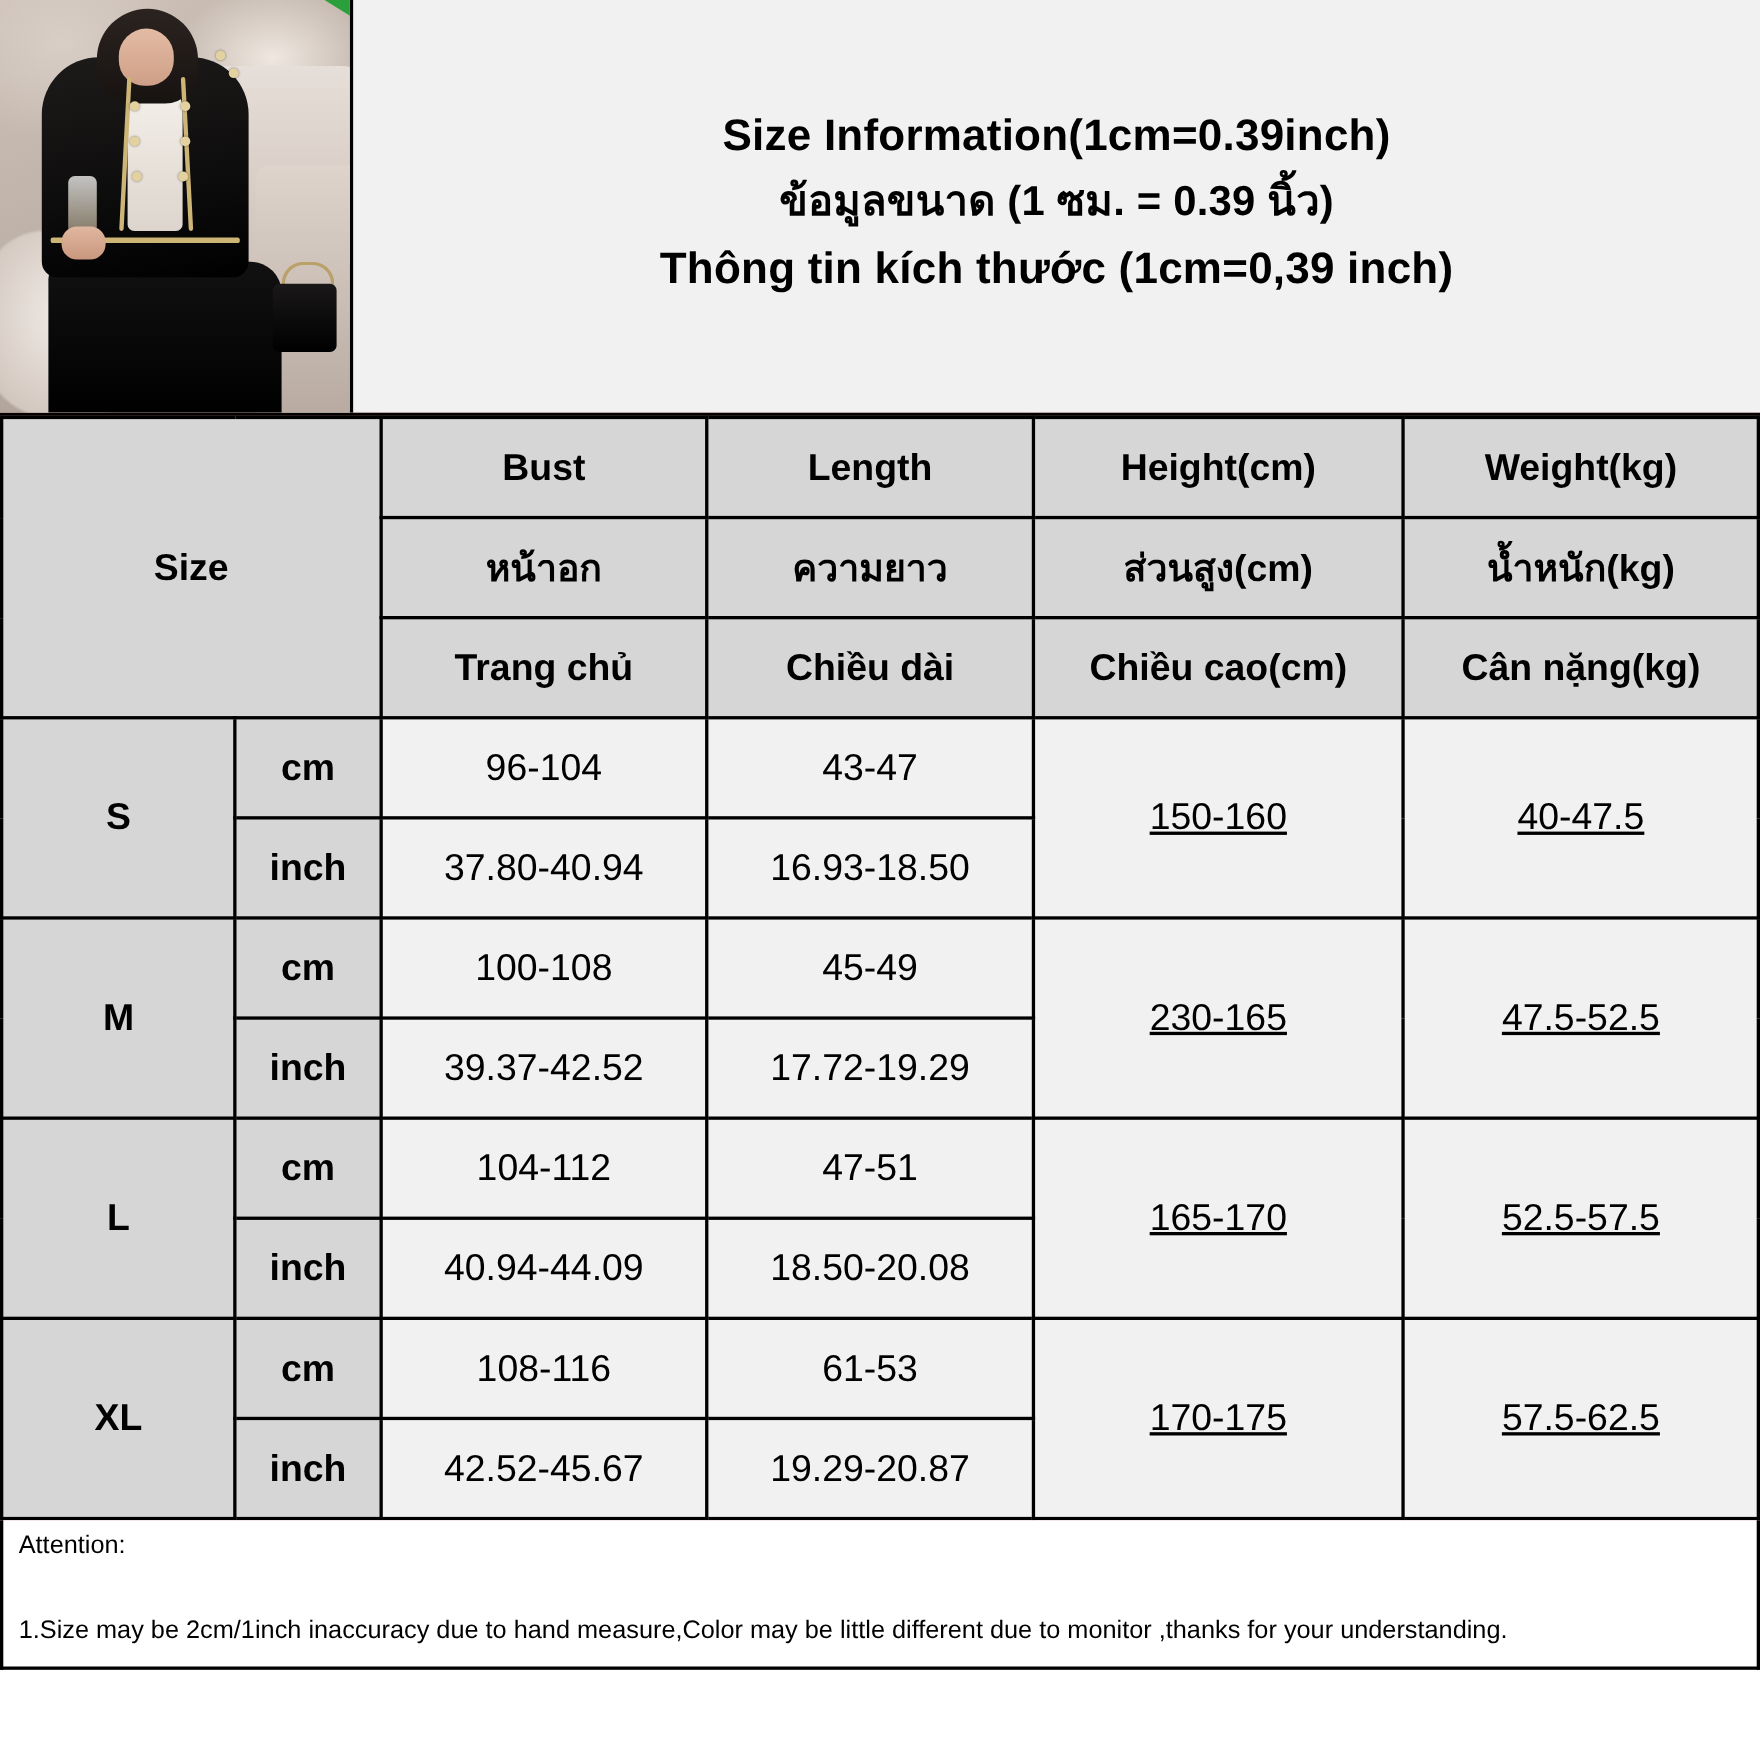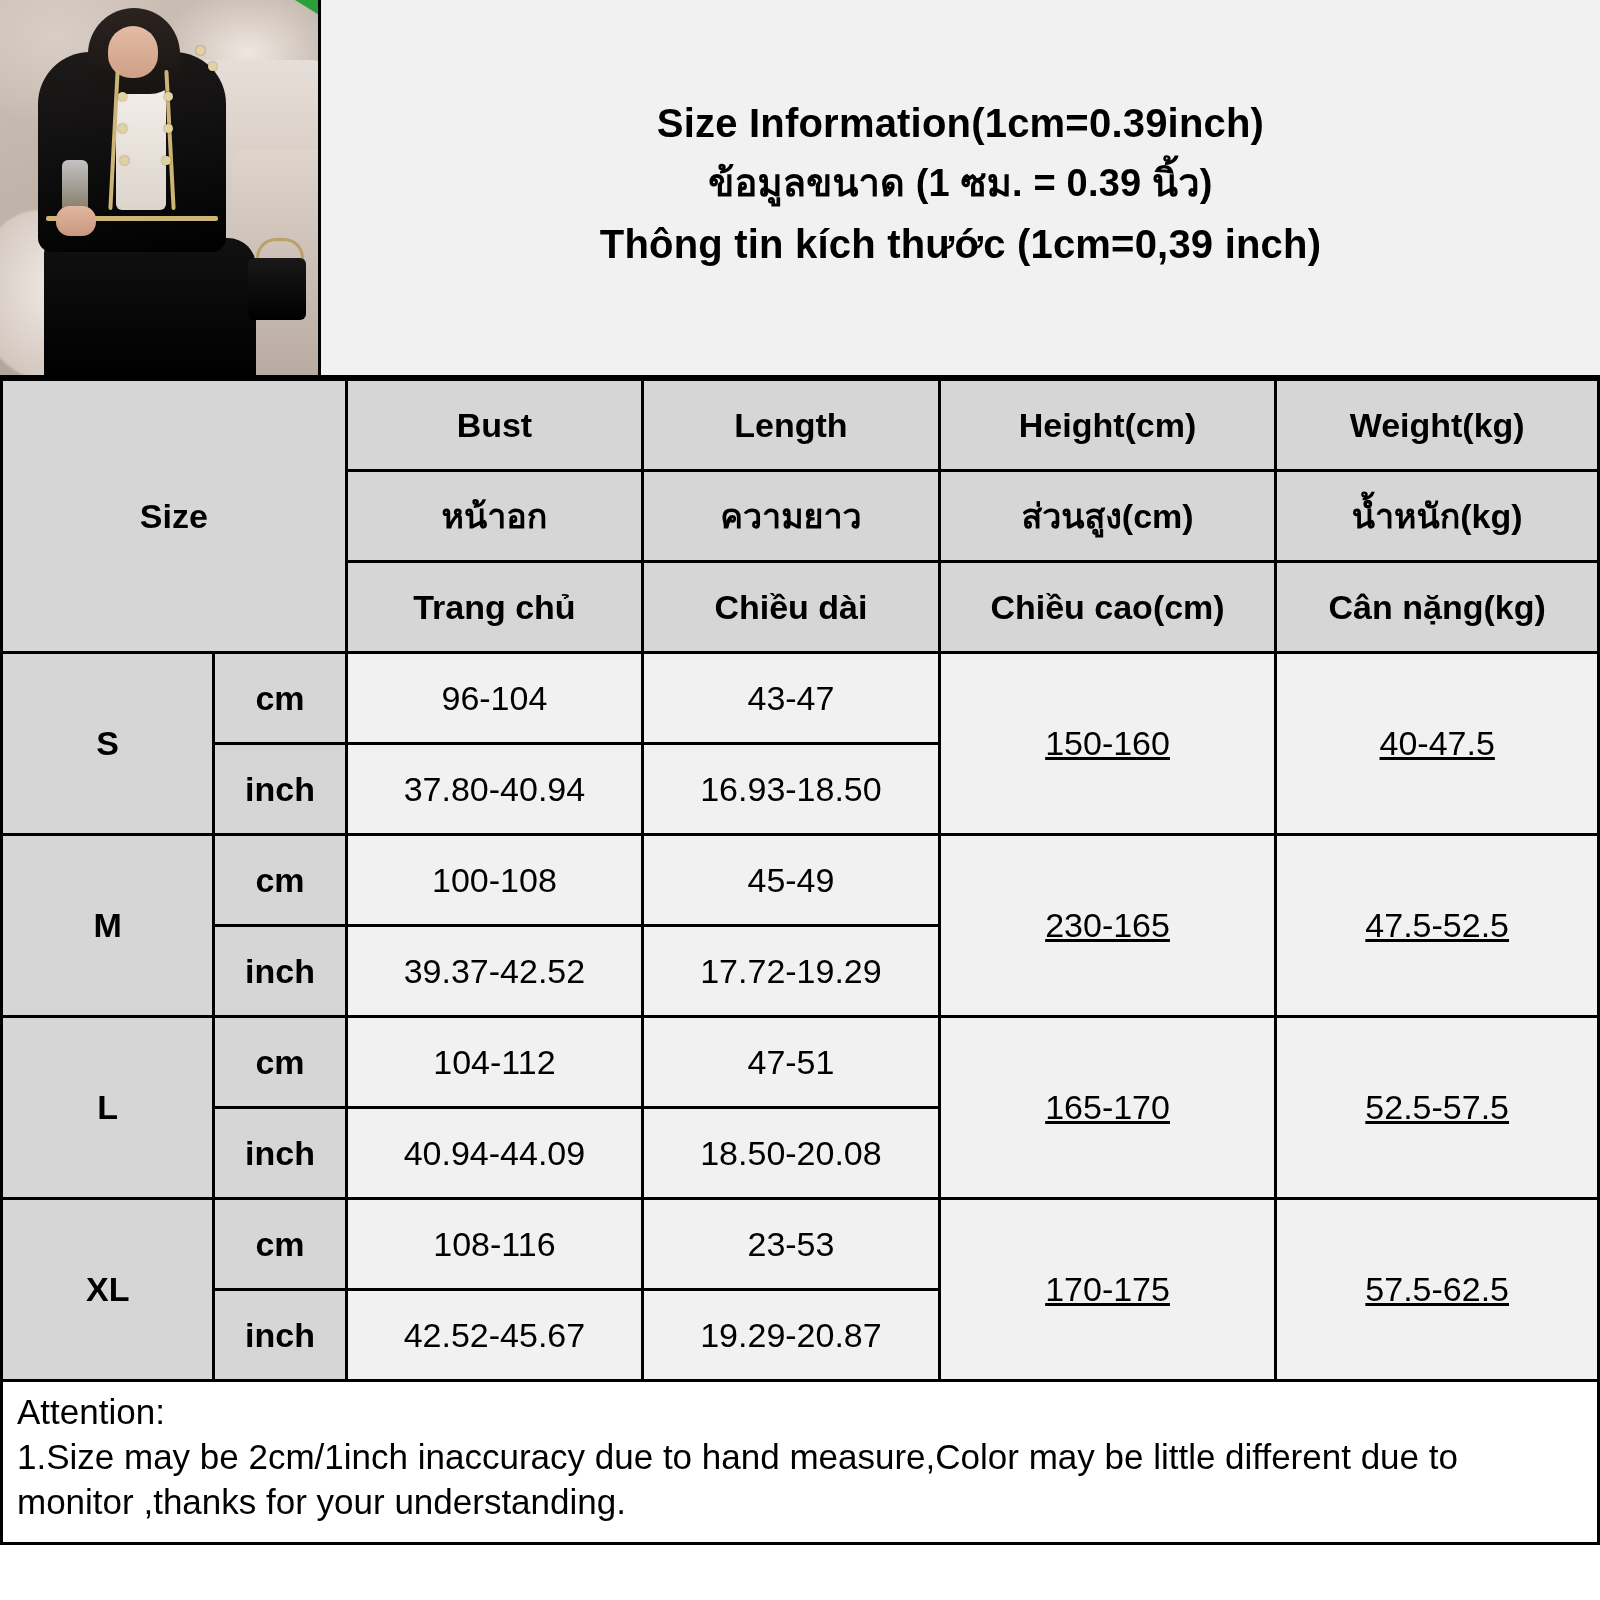--- a/index.html
+++ b/index.html
@@ -224,25 +224,25 @@
 
   
   .attention {
     border: 3px solid #000;
     border-top: none;
     box-sizing: border-box;
     padding: 8px 14px 18px 14px;
     background: #ffffff;
   }
   .att-line {
-    font-size: 35px;
+    font-size: 23px;
     line-height: 1.28;
     white-space: nowrap;
   }
-  .att-line.wrap { white-space: normal; }
+  .att-line.wrap { white-space: normal; margin-top: 48px; }
 </style>
 </head>
 <body>
 
 <div class="sheet">
 
   <div class="top-row">
 
     <div class="photo-cell">
       <div class="photo">
@@ -350,21 +350,21 @@
       <tr>
         <td class="unit-cell">inch</td>
         <td class="val">40.94-44.09</td>
         <td class="val">18.50-20.08</td>
       </tr>
 
       <tr>
         <td class="size-label" rowspan="2">XL</td>
         <td class="unit-cell">cm</td>
         <td class="val">108-116</td>
-        <td class="val">23-53</td>
+        <td class="val">61-53</td>
         <td class="val big-val" rowspan="2">170-175</td>
         <td class="val big-val" rowspan="2">57.5-62.5</td>
       </tr>
       <tr>
         <td class="unit-cell">inch</td>
         <td class="val">42.52-45.67</td>
         <td class="val">19.29-20.87</td>
       </tr>
     </tbody>
   </table>

